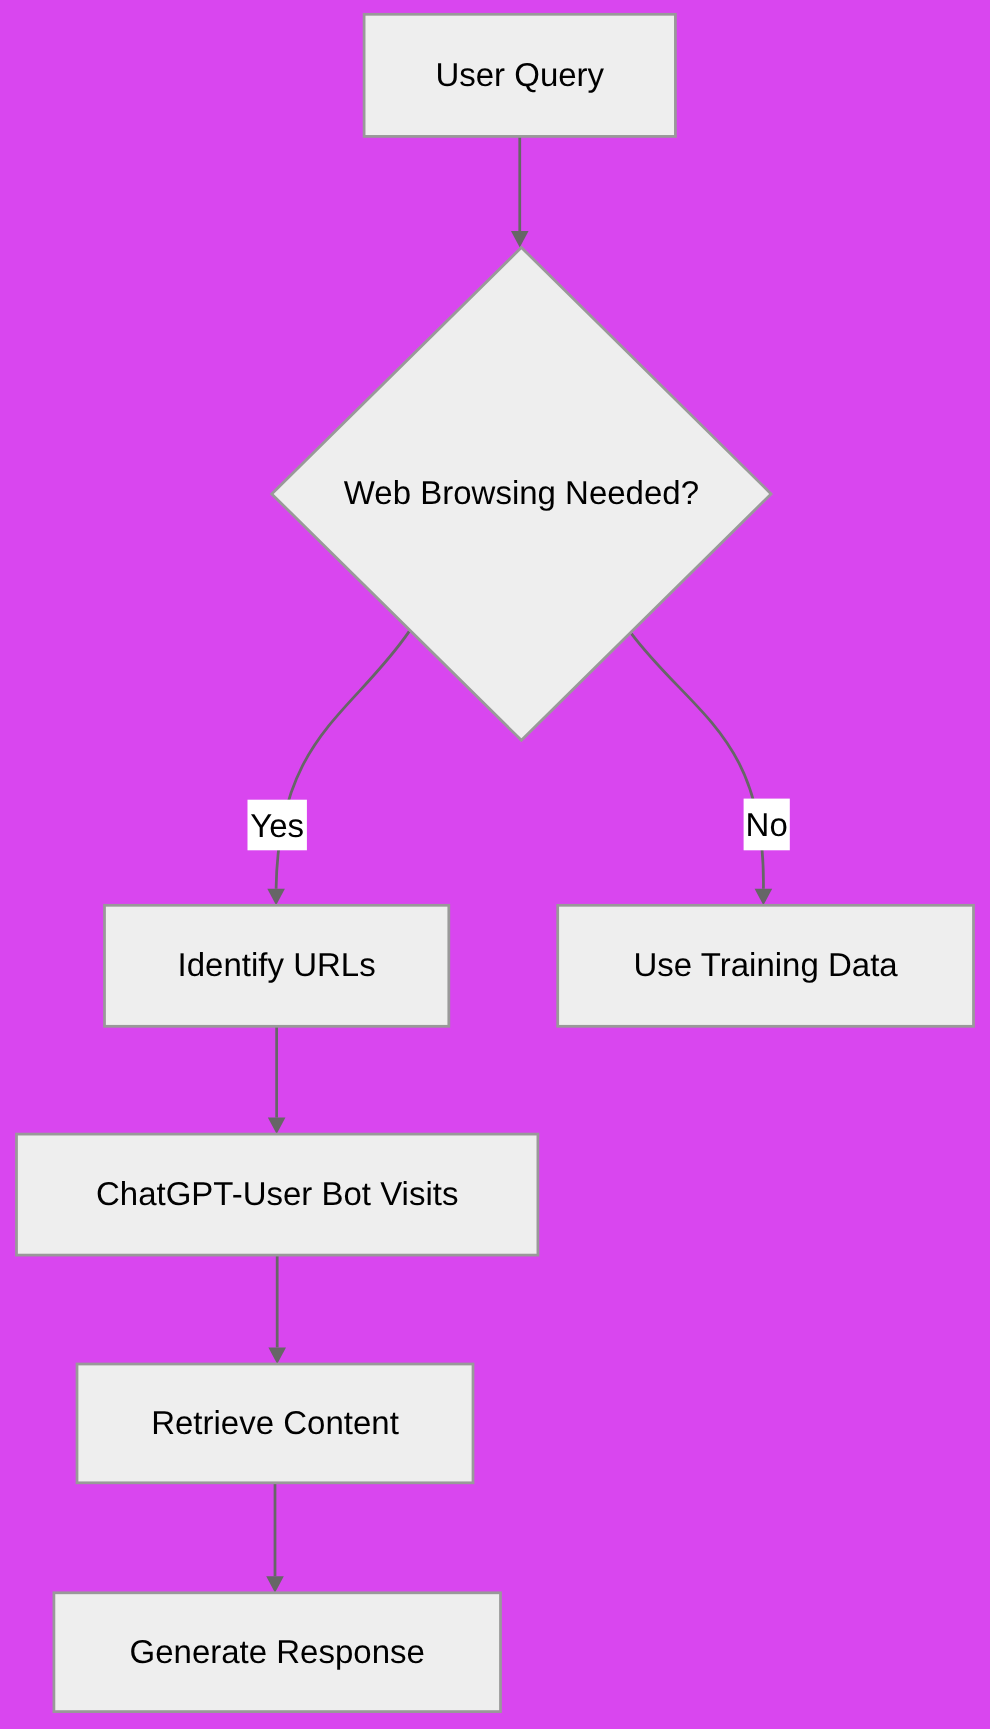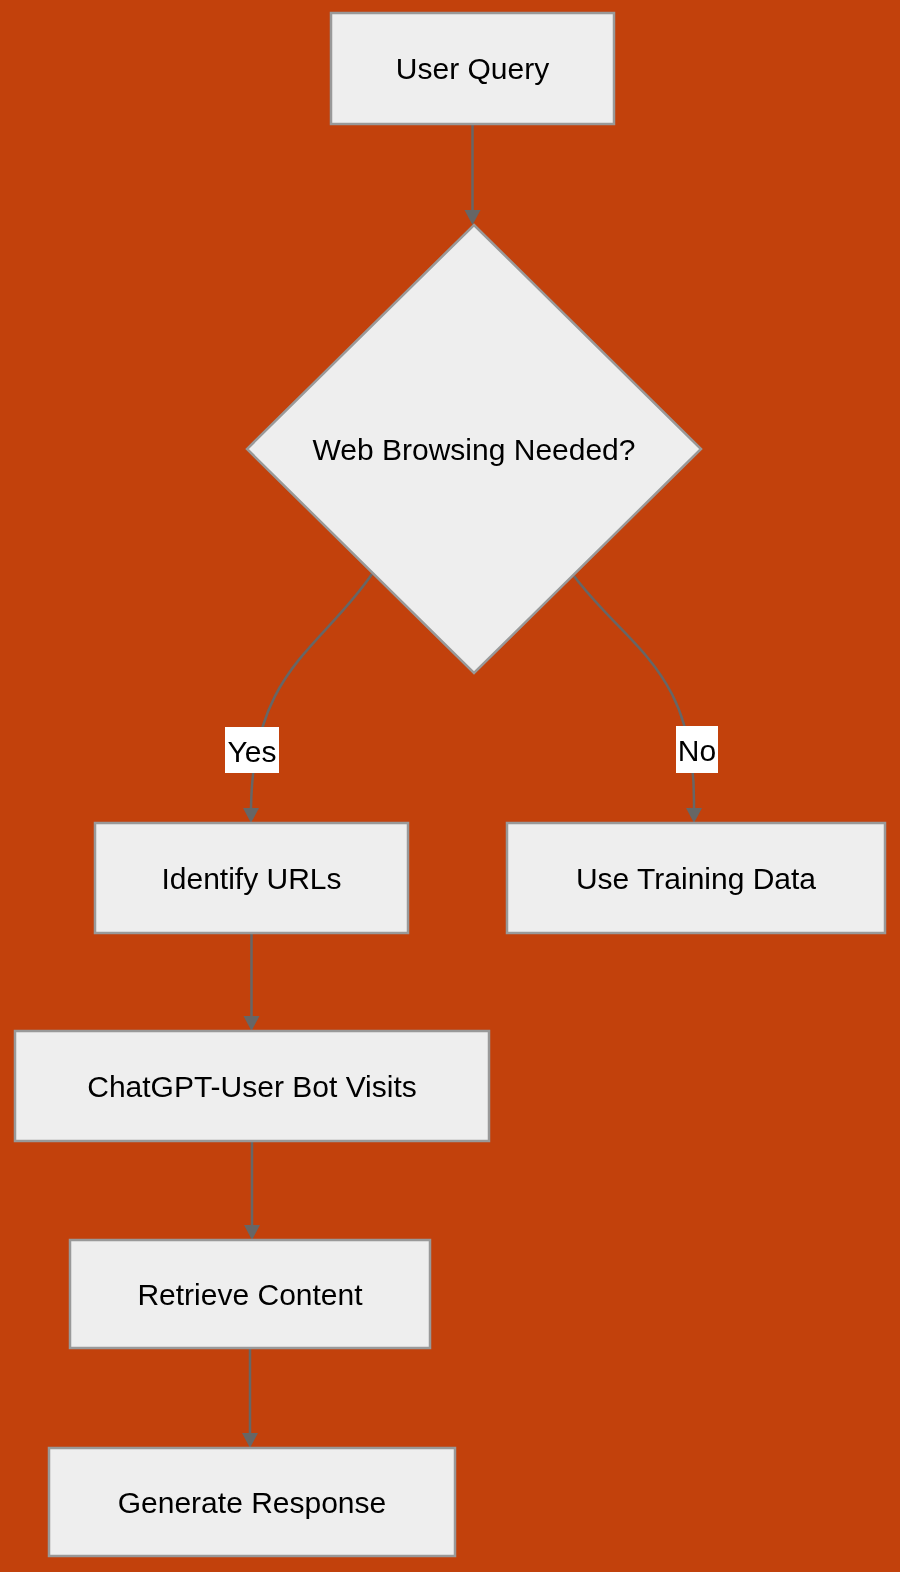--- a/index.html
+++ b/index.html
@@ -30,21 +30,21 @@
     font-size: 30px;
     text-anchor: middle;
   }
   .edge-path {
     fill: none;
   }
 </style>
 </head>
 <body>
 
-<div id="stage" style="background: #c2410c;">
+<div id="stage" style="background: #d946ef;">
   <svg id="canvas" width="900" height="1572" viewBox="0 0 900 1572" xmlns="http://www.w3.org/2000/svg">
       <g>
         <path d="M 472.5 124 L 472.5 210" class="edge-path" stroke="#666666" stroke-width="2.5"></path>
         <polygon points="472.5,225 464.5,210 480.5,210" fill="#666666"></polygon>
       </g>
       <g>
         <path d="M 372 574 C 320 650 253 670 251 808" class="edge-path" stroke="#666666" stroke-width="2.5"></path>
         <polygon points="251,823 243,808 259,808" fill="#666666"></polygon>
       </g>
       <g>

